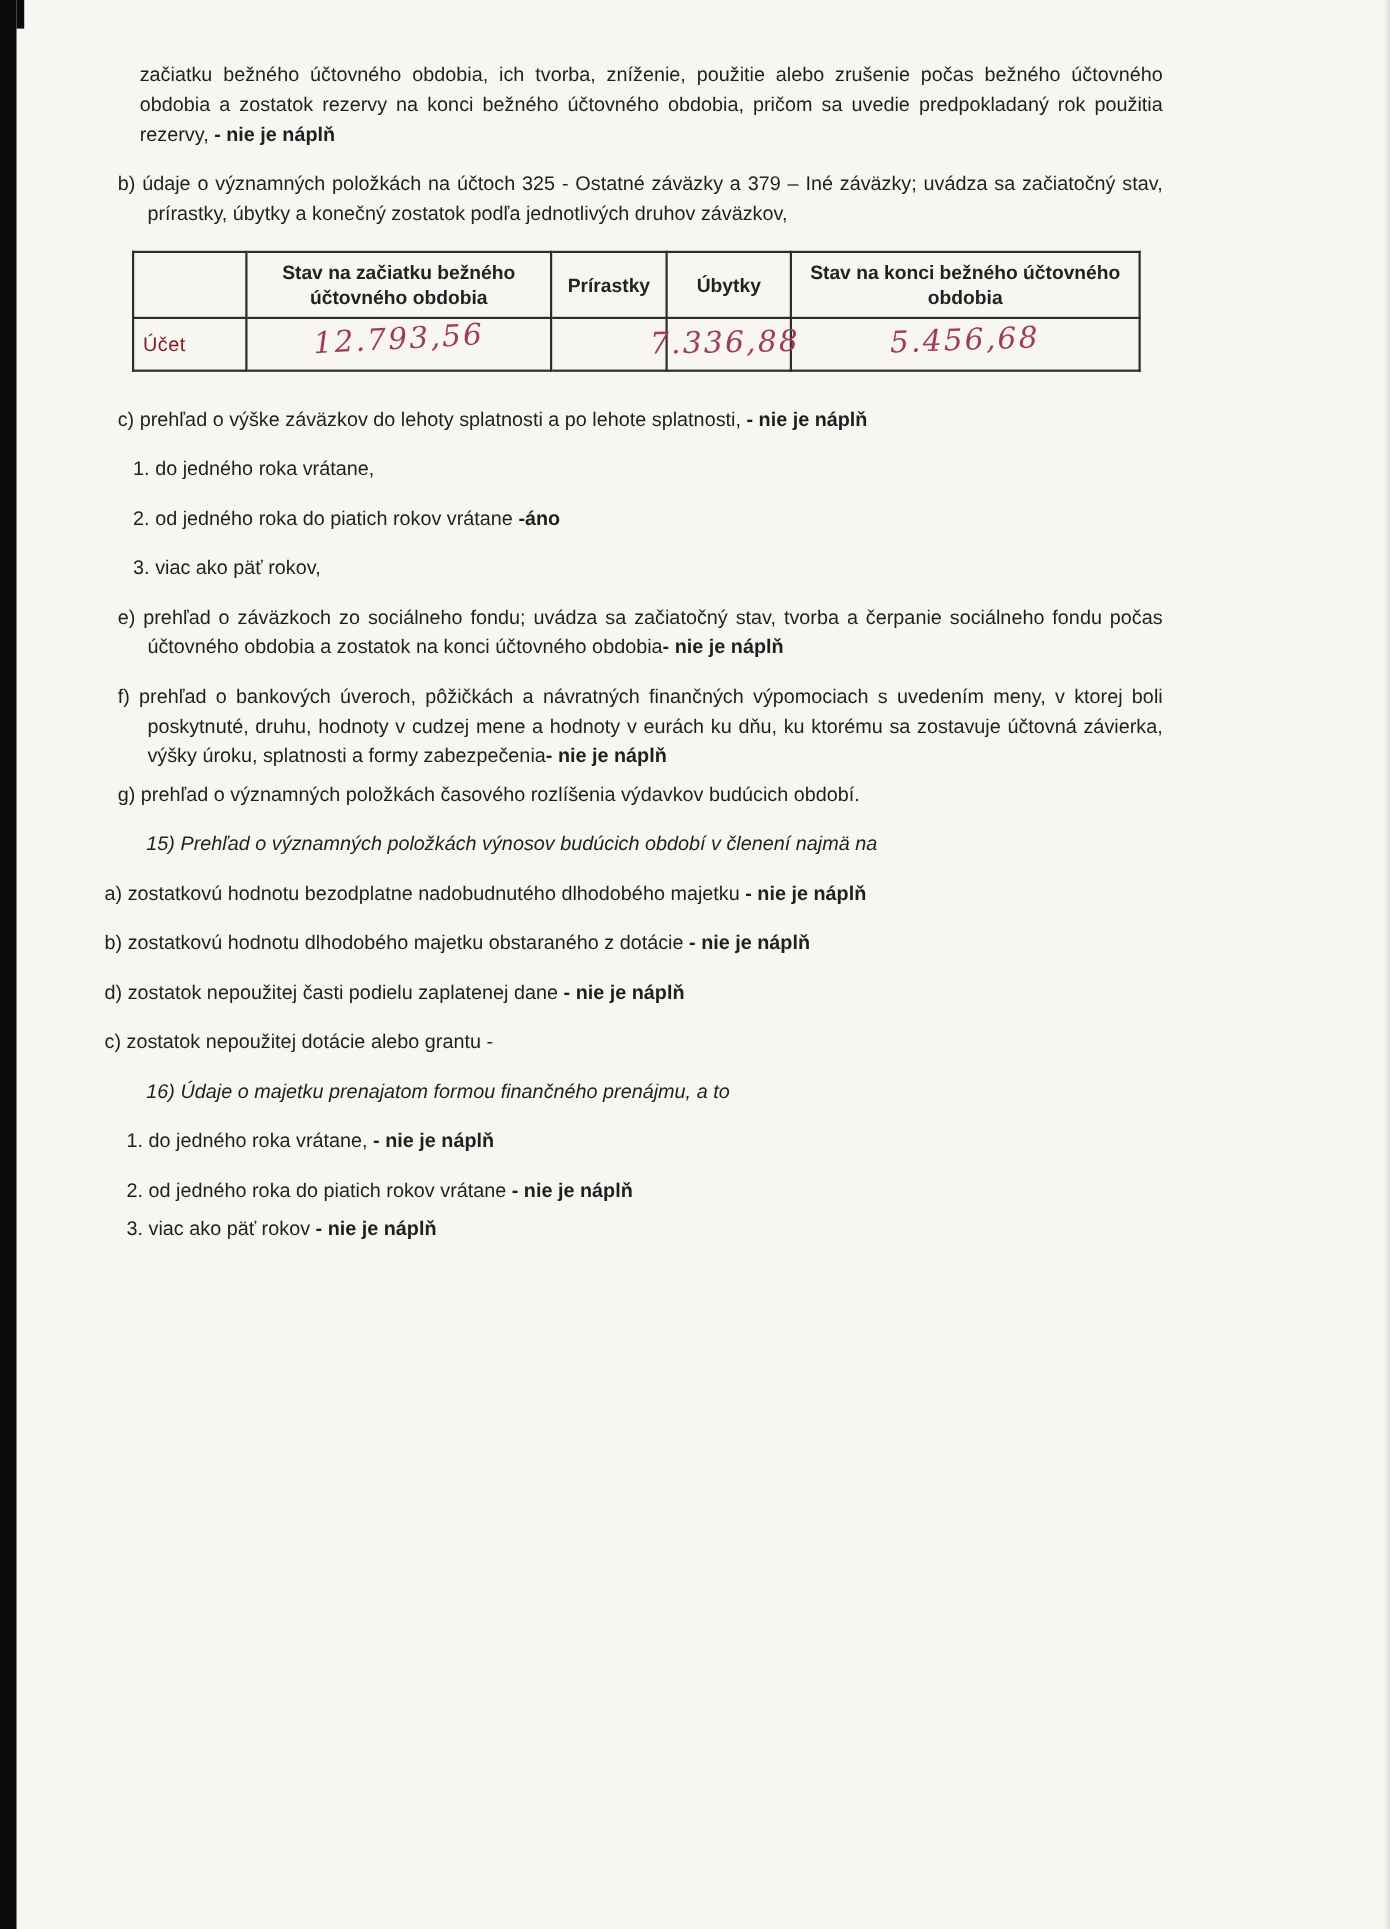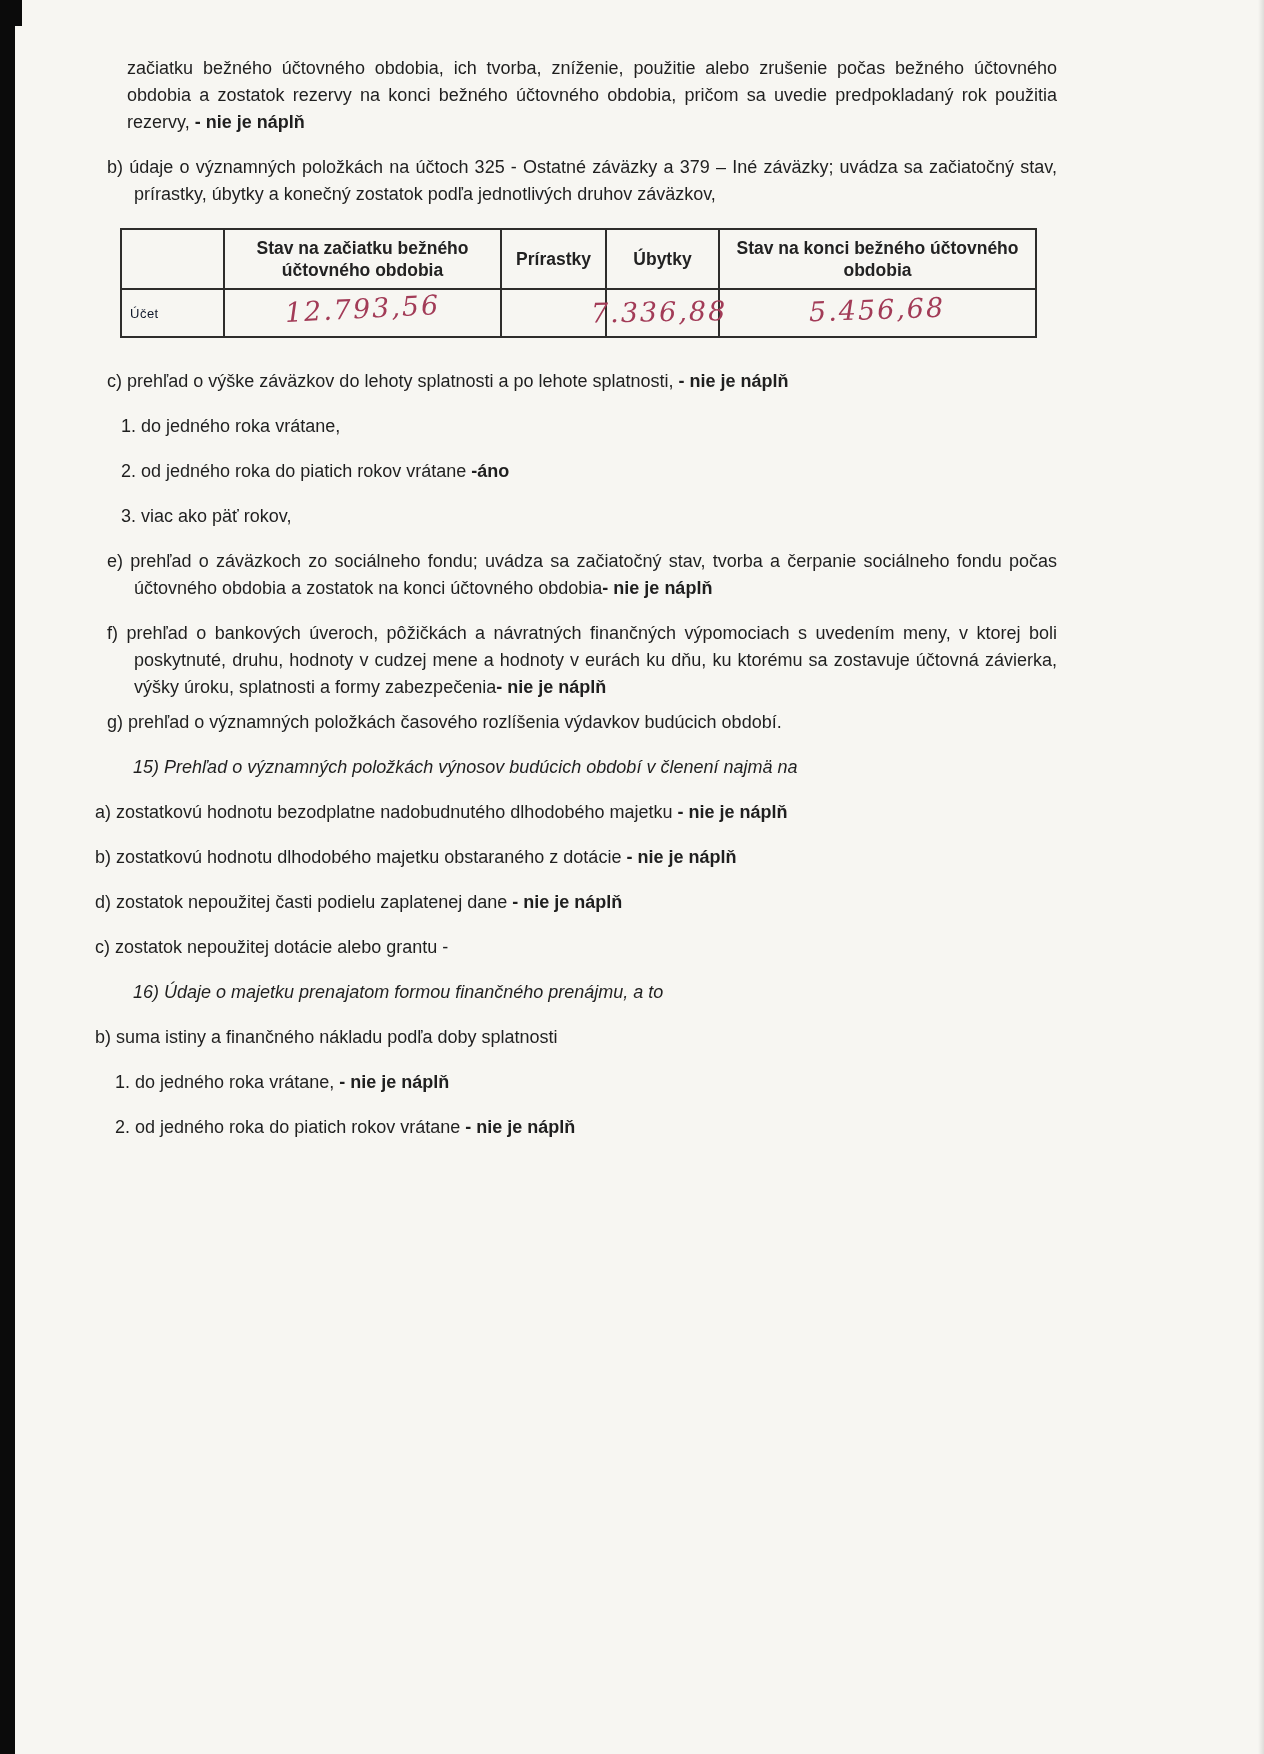--- a/index.html
+++ b/index.html
@@ -64,22 +64,22 @@
     padding: 7px 6px;
     vertical-align: middle;
     color: #222;
   }
   table.tbl td {
     height: 48px;
     vertical-align: middle;
     overflow: visible;
   }
   td.cell-account {
-    font-size: 13px;
-    color: #0f172a;
+    font-size: 18px;
+    color: #7f1d1d;
     padding-left: 8px;
     letter-spacing: 0.5px;
   }
   .hw {
     display: inline-block;
     font-family: "DejaVu Serif", serif;
     font-style: italic;
     color: var(--ink, #a23b57);
     font-size: 27px;
     letter-spacing: 2px;
@@ -154,21 +154,21 @@
     <p class="item ml-a hang"><span class="lbl">b)</span> <span>zostatkovú hodnotu dlhodobého majetku obstaraného z dotácie </span><b class="bold">- nie je náplň</b></p>
 
     <p class="item ml-a hang"><span class="lbl">d)</span> <span>zostatok nepoužitej časti podielu zaplatenej dane </span><b class="bold">- nie je náplň</b></p>
 
     <p class="item ml-a hang"><span class="lbl">c)</span> <span>zostatok nepoužitej dotácie alebo grantu -</span></p>
 
 
     <p class="item ml-sec hang2"><span class="lbl">16)</span> <span>Údaje o majetku prenajatom formou finančného prenájmu, a to</span></p>
 
 
-    <p class="item ml-a hang"><span class="lbl">b)</span> <span>suma istiny a finančného nákladu podľa doby splatnosti</span></p>
 
     <p class="item ml-num2 hang"><span class="lbl">1.</span> <span>do jedného roka vrátane, </span><b class="bold">- nie je náplň</b></p>
 
     <p class="item ml-num2 hang mb-s"><span class="lbl">2.</span> <span>od jedného roka do piatich rokov vrátane </span><b class="bold">- nie je náplň</b></p>
 
+    <p class="item ml-num2 hang"><span class="lbl">3.</span> <span>viac ako päť rokov </span><b class="bold">- nie je náplň</b></p>
 
   </div>
 </div>
 
 </body></html>

